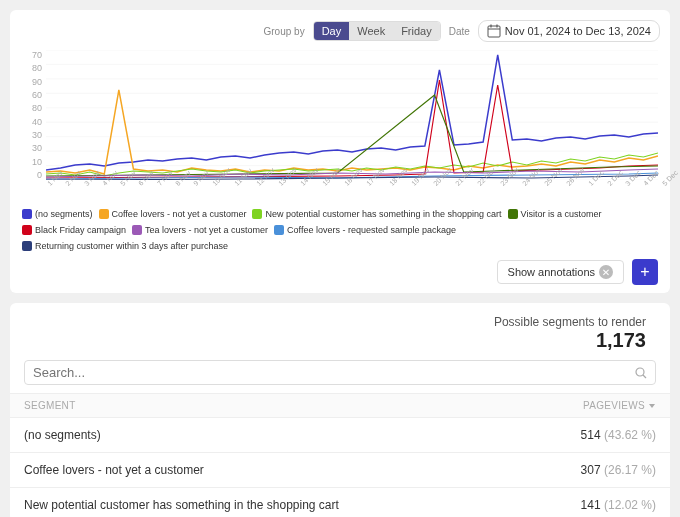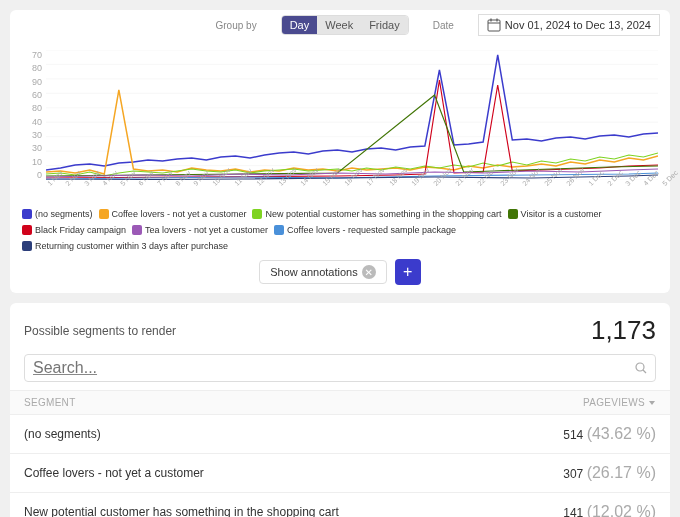--- a/index.html
+++ b/index.html
@@ -23,25 +23,25 @@
     }
     .chart-card {
       background: #fff;
       border-radius: 6px;
       padding: 10px 12px 8px;
       margin-bottom: 10px;
       position: relative;
     }
     .chart-controls {
       position: absolute;
-      top: 4px;
+      top: 10px;
       right: 10px;
       display: flex;
       align-items: center;
-      gap: 24px;
+      gap: 8px;
     }
     .group-by-label {
       font-size: 10px;
       color: #888;
     }
     .btn-group {
       display: flex;
       border: 1px solid #ddd;
       border-radius: 4px;
       overflow: hidden;
@@ -56,21 +56,21 @@
     }
     .btn-group button.active {
       background: #4b4b8f;
       color: #fff;
     }
     .date-range-btn {
       display: flex;
       align-items: center;
       gap: 4px;
       border: 1px solid #ddd;
-      border-radius: 0;
+      border-radius: 9px;
       padding: 3px 8px;
       background: #fff;
       font-size: 11px;
       color: #333;
       cursor: pointer;
     }
     .calendar-icon {
       width: 14px;
       height: 14px;
       display: inline-block;
@@ -115,21 +115,21 @@
       gap: 3px;
     }
     .legend-dot {
       width: 10px;
       height: 10px;
       border-radius: 2px;
       flex-shrink: 0;
     }
     .chart-footer {
       display: flex;
-      justify-content: center;
+      justify-content: flex-end;
       align-items: center;
       gap: 8px;
       margin-top: 8px;
     }
     .show-annotations-btn {
       display: flex;
       align-items: center;
       gap: 4px;
       border: 1px solid #ddd;
       border-radius: 4px;
@@ -154,50 +154,50 @@
     }
     .segments-card {
       background: #fff;
       border-radius: 6px;
       padding: 0;
       overflow: hidden;
     }
     .segments-header {
       display: flex;
       justify-content: space-between;
-      align-items: center;
-      padding: 12px 14px 8px;
+      align-items: flex-end;
+      padding: 12px 24px 8px;
+      flex-direction: column;
     }
     .segments-title {
       font-size: 12px;
       color: #555;
       font-weight: 400;
     }
     .total-count {
-      font-size: 26px;
-      font-weight: 400;
+      font-size: 20px;
+      font-weight: 700;
       color: #222;
     }
     .search-box {
       display: flex;
       align-items: center;
       border: 1px solid #ddd;
       border-radius: 4px;
       padding: 4px 8px;
       margin: 0 14px 8px;
       gap: 4px;
     }
     .search-input {
       border: none;
       outline: none;
-      font-size: 16px;
+      font-size: 13px;
       color: #888;
       flex: 1;
       background: transparent;
-      text-decoration: underline;
     }
     .table-header {
       display: flex;
       justify-content: space-between;
       padding: 6px 14px;
       border-top: 1px solid #eee;
       border-bottom: 1px solid #eee;
       background: #fafafa;
     }
     .col-header {
@@ -224,21 +224,21 @@
     }
     .segment-name {
       font-size: 12px;
       color: #333;
     }
     .segment-count {
       font-size: 12px;
       color: #333;
     }
     .segment-pct {
-      font-size: 16px;
+      font-size: 12px;
       color: #aaa;
     }
   </style>
 </head>
 <body>
 
 <div class="page">
 
 
   <div class="chart-card">

